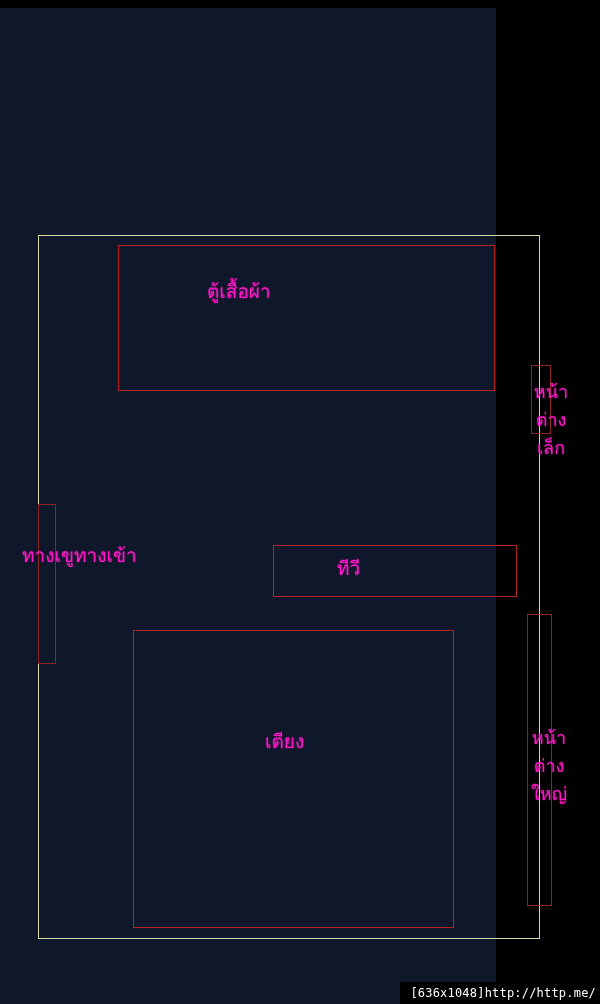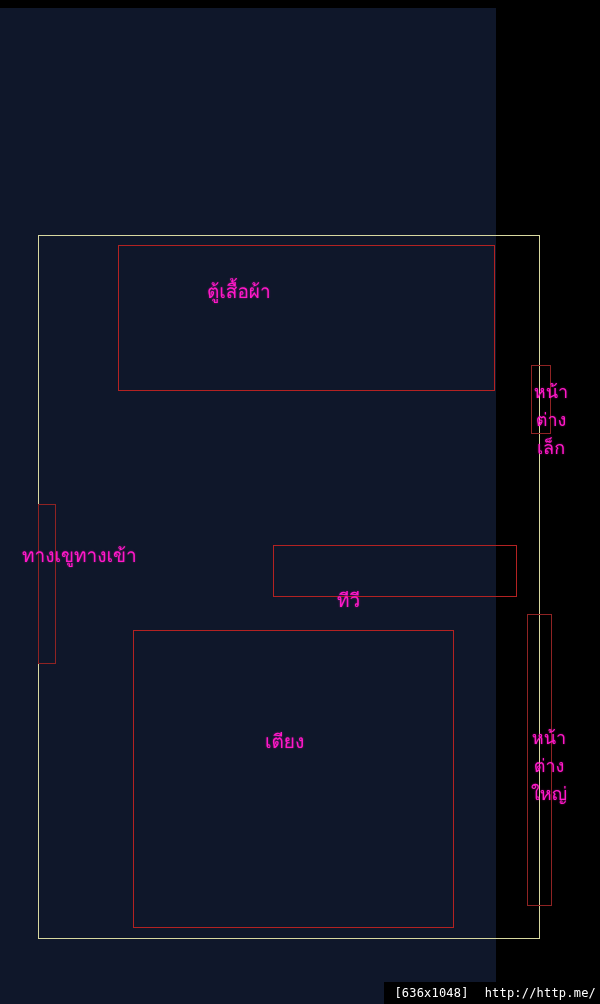--- a/index.html
+++ b/index.html
@@ -61,21 +61,21 @@
   }
 
   
   #watermark-bar {
     position: absolute;
     right: 0;
     bottom: 0;
     height: 22px;
     display: flex;
     align-items: center;
-    gap: 16px;
+    gap: 0;
     padding: 0 4px 0 10px;
     background: #000000;
     color: #f2f2f2;
     font-family: "DejaVu Sans Mono", "Liberation Mono", monospace;
     font-size: 12px;
     letter-spacing: 0.2px;
   }
   #watermark-bar .dims { color: #ffffff; }
   #watermark-bar .url  { color: #ffffff; }
 </style>
@@ -83,21 +83,21 @@
 <body>
 
 <div id="canvas">
 
   <div class="cad-rect wall" style="left:38px; top:227px; width:502px; height:704px;"></div>
 
   <div class="cad-rect furniture" style="left:118px; top:237px; width:377px; height:146px;"></div>
   <div class="cad-label" style="left:207px; top:272px;">ตู้เสื้อผ้า</div>
 
   <div class="cad-rect furniture" style="left:273px; top:537px; width:244px; height:52px;"></div>
-  <div class="cad-label" style="left:337px; top:549px;margin-top:32px;">ทีวี</div>
+  <div class="cad-label" style="left:337px; top:549px;">ทีวี</div>
 
   <div class="cad-rect furniture" style="left:133px; top:622px; width:321px; height:298px;"></div>
   <div class="cad-label" style="left:265px; top:722px;">เตียง</div>
 
   <div class="cad-rect opening" style="left:38px; top:496px; width:18px; height:160px;"></div>
   <div class="cad-label" style="left:22px; top:536px;">ทางเขูทางเข้า</div>
 
   <div class="cad-rect opening" style="left:531px; top:357px; width:20px; height:69px;"></div>
   <div class="cad-label stacked small" style="left:516px; top:370px;">
     <div>หน้า</div>

